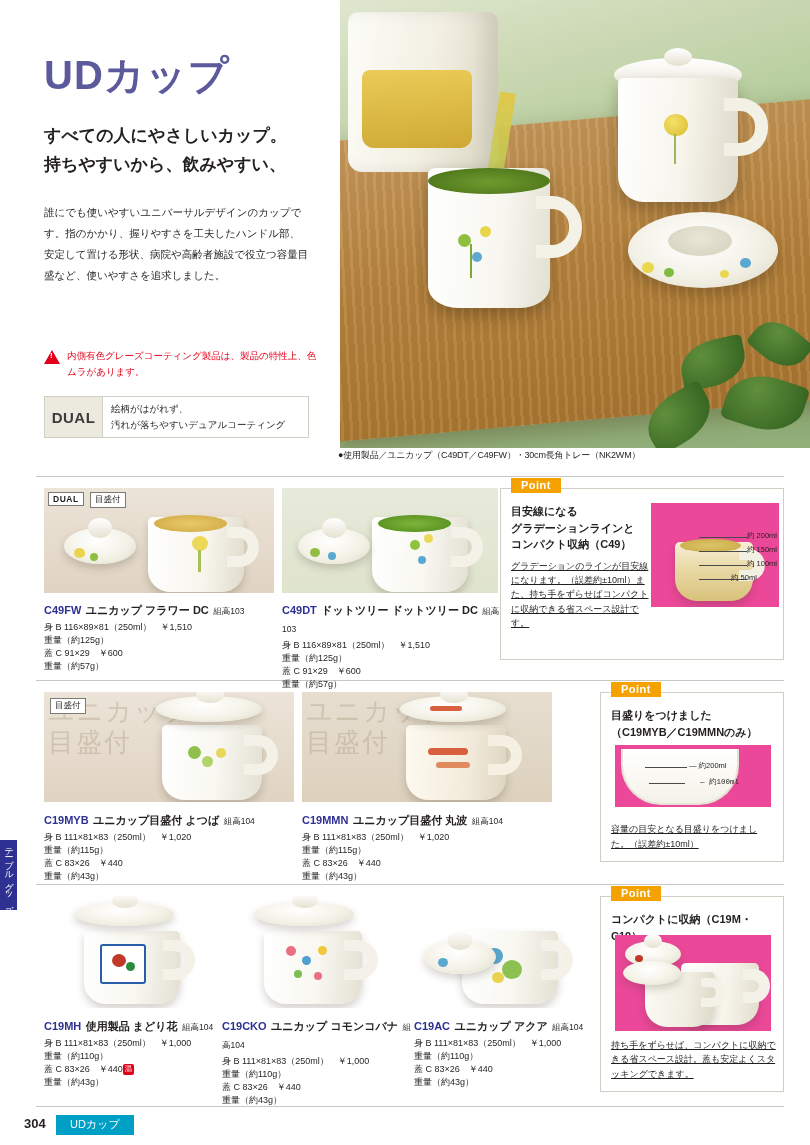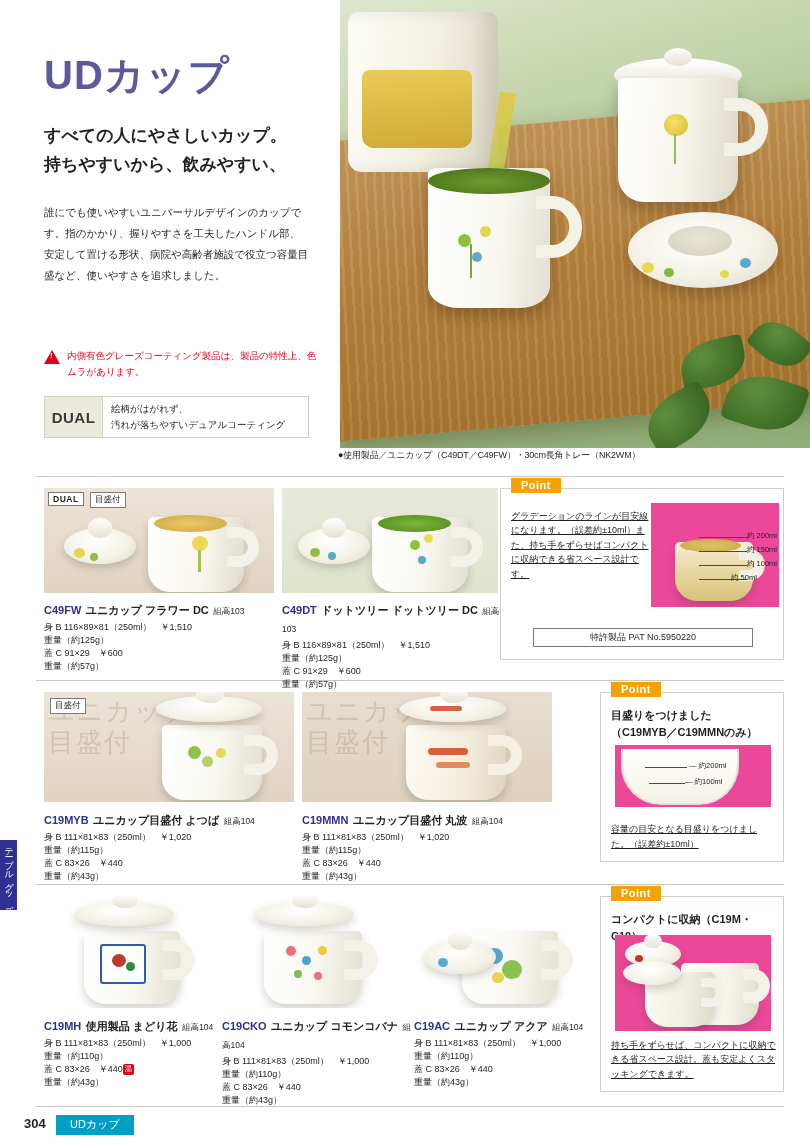--- a/index.html
+++ b/index.html
@@ -379,38 +379,42 @@
       <div>身 B 116×89×81（250ml）　￥1,510</div>
       <div>重量（約125g）</div>
       <div>蓋 C 91×29　￥600</div>
       <div>重量（約57g）</div>
     </div>
   </div>
 
   <div class="point-box" style="left:500px; top:488px; width:284px; height:172px;">
     <div class="point-label">Point</div>
     <div style="position:absolute; left:10px; top:14px; width:140px;">
+      <div class="point-title">
+        <div>目安線になる</div>
+        <div>グラデーションラインと</div>
+        <div>コンパクト収納（C49）</div>
+      </div>
       <div class="point-body" style="margin-top:6px">グラデーションのラインが目安線になります。（誤差約±10ml）また、持ち手をずらせばコンパクトに収納できる省スペース設計です。</div>
     </div>
     <div class="point-img" style="left:150px; top:14px; width:128px; height:104px;">
       <div class="cup" style="left:24px; top:22px; width:78px; height:76px;">
         <div class="cbody" style="background:linear-gradient(180deg,#f6efd8 0%, #e9d9a6 45%, #d8c27a 100%);"></div>
         <div class="cinner" style="left:6%; top:18%; width:78%; height:18%; background:radial-gradient(ellipse at 50% 50%, #dcc468, #c7a943);"></div>
         <div class="chandle" style="border-color:#f2efe3; border-left:none;"></div>
       </div>
       <div class="measure-line" style="left:48px; top:34px; width:48px;"></div>
       <div class="measure-line" style="left:48px; top:48px; width:48px;"></div>
       <div class="measure-line" style="left:48px; top:62px; width:48px;"></div>
       <div class="measure-line" style="left:48px; top:76px; width:48px;"></div>
       <div class="mlabel" style="left:96px; top:28px;">約 200ml</div>
       <div class="mlabel" style="left:96px; top:42px;">約 150ml</div>
       <div class="mlabel" style="left:96px; top:56px;">約 100ml</div>
       <div class="mlabel" style="left:80px; top:70px;">約 50ml</div>
     </div>
-    <div class="pat-box" style="position:absolute; left:32px; bottom:12px; width:220px;">特許製品 PAT No.5950220</div>
   </div>
 
   <div class="swatch" style="left:44px; top:692px; width:250px; height:110px;">
     <div class="gtext">ユニカップ<br>目盛付</div>
     <div class="cup" style="left:118px; top:12px; width:100px; height:96px;">
       <div class="cbody"></div>
       <div class="chandle"></div>
       <div class="dot" style="left:26px; top:42px; width:13px; height:13px; background:#8fc14a;"></div>
       <div class="dot" style="left:40px; top:52px; width:11px; height:11px; background:#b4d26a;"></div>
       <div class="dot" style="left:54px; top:44px; width:10px; height:10px; background:#e7d75a;"></div>
@@ -465,21 +469,21 @@
       <div class="point-title">
         <div>目盛りをつけました</div>
         <div>（C19MYB／C19MMNのみ）</div>
       </div>
     </div>
     <div class="point-img" style="left:14px; top:52px; width:156px; height:62px;">
       <div style="position:absolute; left:6px; top:4px; width:118px; height:56px; border:2px solid #e6e3d6; border-top:none; border-radius:0 0 40px 40px; background:linear-gradient(180deg,#ffffff,#f4f2e7);"></div>
       <div class="measure-line" style="left:30px; top:22px; width:42px;"></div>
       <div class="measure-line" style="left:34px; top:38px; width:36px;"></div>
       <div class="mlabel" style="left:74px; top:16px;">— 約200ml</div>
-      <div class="mlabel" style="left:70px; top:32px;">— 約100ml</div>
+      <div class="mlabel" style="left:85px; top:32px;font-family:Liberation Mono, monospace;">— 約100ml</div>
     </div>
     <div class="point-body" style="position:absolute; left:10px; bottom:10px; width:164px;">容量の目安となる目盛りをつけました。（誤差約±10ml）</div>
   </div>
 
   <div class="swatch white" style="left:44px; top:896px; width:170px; height:112px;">
     <div class="cup" style="left:40px; top:14px; width:96px; height:94px;">
       <div class="cbody"></div>
       <div class="chandle"></div>
       <div class="dot" style="left:16px; top:34px; width:46px; height:40px; border-radius:3px; border:2px solid #2b5ea8; background:#fff;"></div>
       <div class="dot" style="left:28px; top:44px; width:14px; height:13px; background:#c0392b;"></div>

